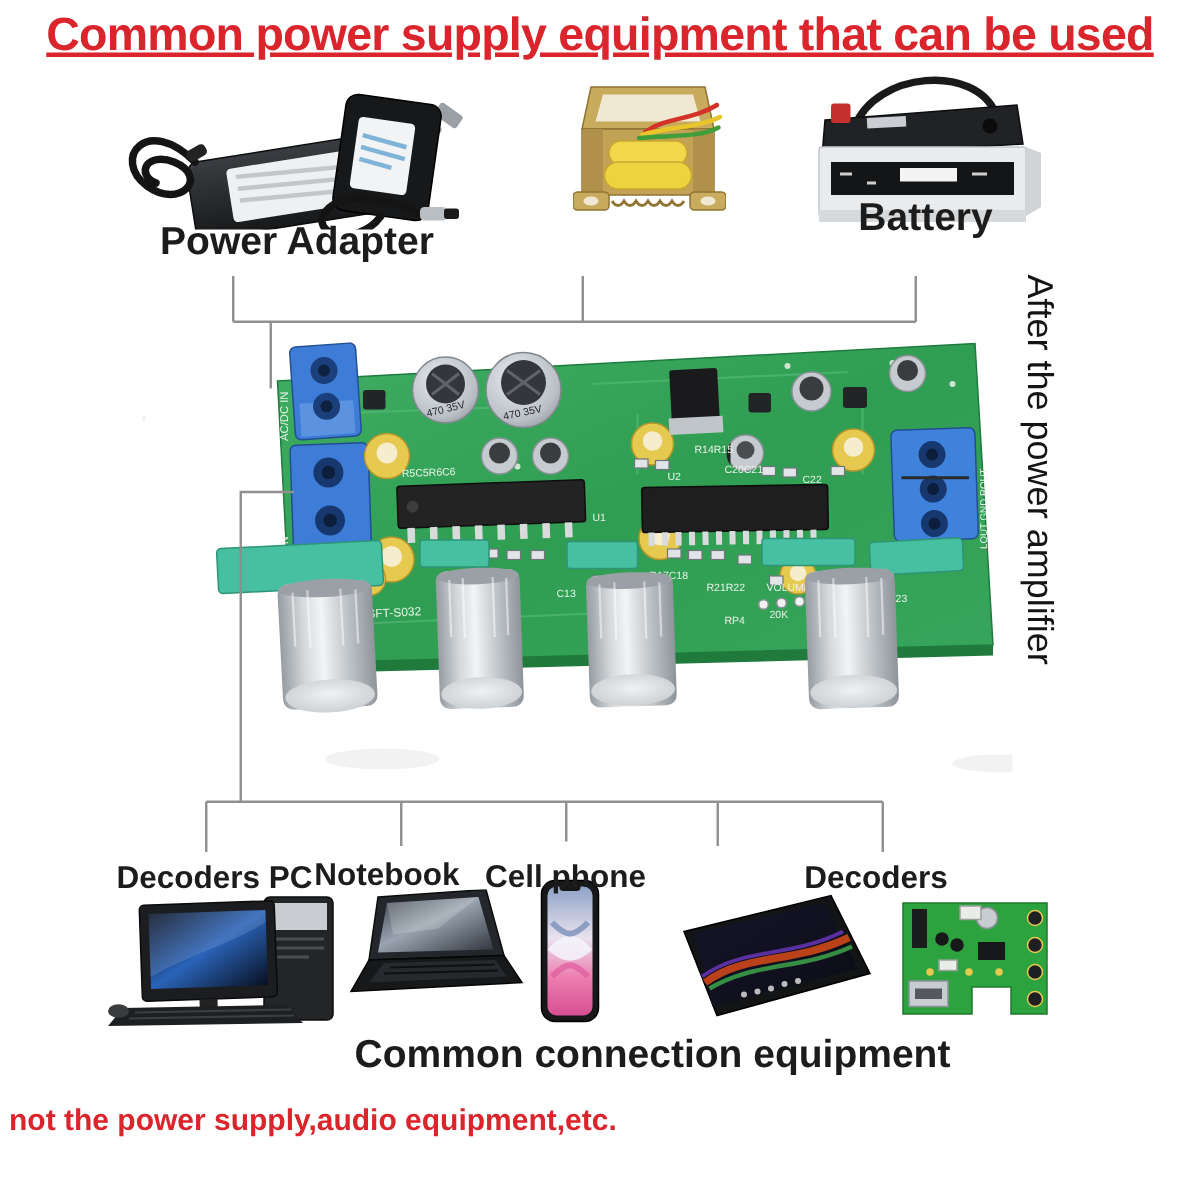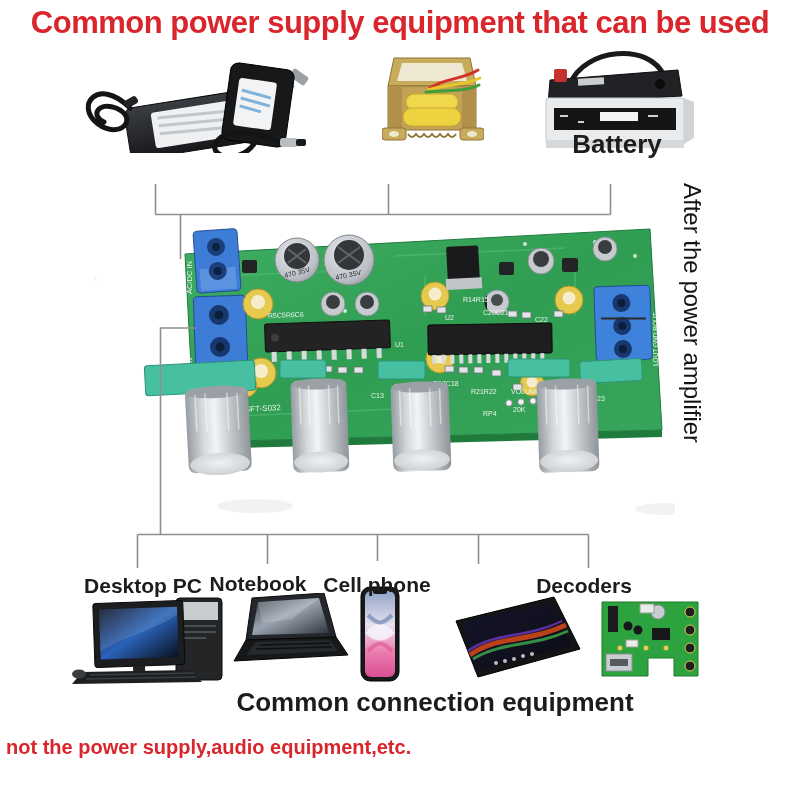--- a/index.html
+++ b/index.html
@@ -1,20 +1,20 @@
 <!DOCTYPE html>
 <html><head>
 <meta charset="utf-8">
 <style>
   html,body{margin:0;padding:0;background:#fff;}
   #canvas{position:relative;width:800px;height:792px;background:#ffffff;overflow:hidden;
           font-family:"Liberation Sans",sans-serif;}
   .abs{position:absolute;}
   .title{left:0;top:5px;width:800px;text-align:center;font-size:31px;font-weight:bold;
-         letter-spacing:-0.5px;color:#d9252b;white-space:nowrap;}
+         letter-spacing:-0.5px;color:#d9252b;white-space:nowrap;text-decoration:underline;}
   .lbl{position:absolute;text-align:center;font-weight:600;color:#1c1c1c;white-space:nowrap;}
   .lbl.top{font-size:26px;}
   .lbl.dev{font-size:21px;}
   .caption{left:0;top:687px;width:800px;text-align:center;font-size:26px;font-weight:600;
            color:#1c1c1c;padding-left:35px;}
   .sidenote{left:706px;top:183px;width:340px;font-size:24px;font-weight:500;color:#141414;
             transform:rotate(90deg);transform-origin:0 0;white-space:nowrap;}
   .disclaimer{left:6px;top:733px;width:792px;color:#d9252b;font-size:20px;font-weight:bold;
               line-height:28px;}
   svg{position:absolute;display:block;}
@@ -129,20 +129,21 @@
       <rect x="40" y="36" width="26" height="7" fill="#caced2" transform="rotate(-3 53 39)"></rect>
       <rect x="8" y="56" width="138" height="46" rx="2" fill="#e9ebed" stroke="#c3c7cb"></rect>
       <rect x="16" y="66" width="122" height="22" fill="#141516"></rect>
       <rect x="62" y="70" width="38" height="9" fill="#f4f4f4"></rect>
       <path d="M22,74 h8 M110,74 h10 M40,80 h6" stroke="#cfcfcf" stroke-width="2"></path>
       <rect x="8" y="98" width="138" height="8" fill="#d6d9dc"></rect>
       <polygon points="146,56 156,60 156,96 146,102" fill="#d0d4d7"></polygon>
     </g>
   </svg>
 
+  <div class="lbl top" style="left:98px;top:145px;width:200px">Power Adapter</div>
   <div class="lbl top" style="left:547px;top:129px;width:140px">Battery</div>
 
   <div class="abs sidenote">After the power amplifier</div>
 
   <svg style="left:95px;top:216px" width="580" height="314" viewBox="0 0 580 314">
 
     <ellipse cx="160" cy="290" rx="38" ry="7" fill="#000" opacity="0.05"></ellipse>
     <ellipse cx="570" cy="293" rx="30" ry="6" fill="#000" opacity="0.05"></ellipse>
 
     <g>
@@ -451,21 +452,21 @@
     <rect x="10" y="58" width="26" height="17" fill="#c8cdd1" stroke="#8a9096"></rect>
     <rect x="14" y="63" width="18" height="7" fill="#55595d"></rect>
     <g fill="#1d1f21" stroke="#e8c94f" stroke-width="1">
       <circle cx="94" cy="16" r="5"></circle>
         <circle cx="94" cy="34" r="5"></circle>
         <circle cx="94" cy="52" r="5"></circle>
         <circle cx="94" cy="70" r="5"></circle>
     </g>
   </svg>
 
-  <div class="lbl dev" style="left:63px;top:574px;width:160px">Desktop PC</div>
+  <div class="lbl dev" style="left:63px;top:574px;width:160px">Decoders PC</div>
   <div class="lbl dev" style="left:307px;top:573px;width:140px">Cell phone</div>
   <div class="lbl dev" style="left:188px;top:572px;width:140px">Notebook</div>
   <div class="lbl dev" style="left:514px;top:574px;width:140px">Decoders</div>
 
   <div class="abs caption">Common connection equipment</div>
 
   <div class="abs disclaimer">
     <div>not the power supply,audio equipment,etc.</div>
   </div>
 

